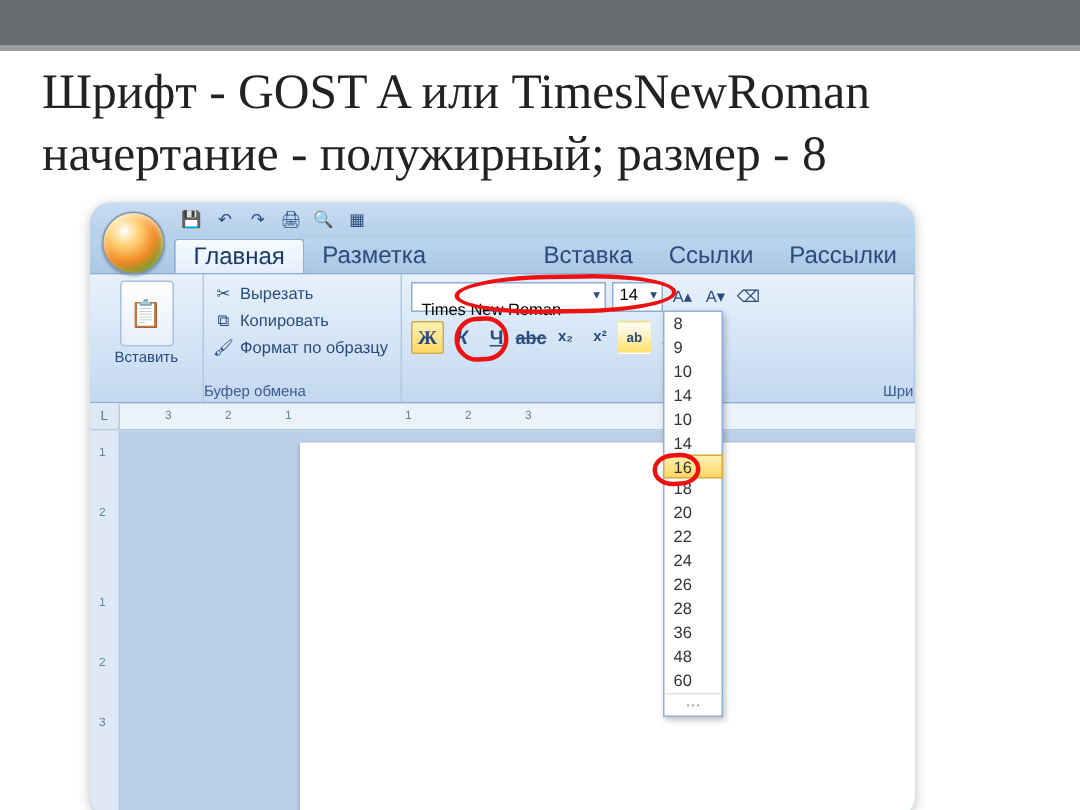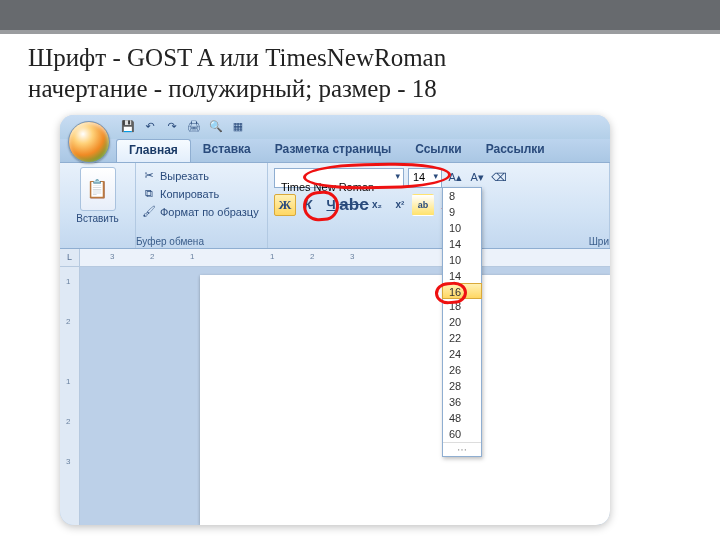--- a/index.html
+++ b/index.html
@@ -11,21 +11,21 @@
     background: #fff;
     overflow: hidden;
   }
   .topbar {
     height: 34px;
     background: #676a6e;
     border-bottom: 4px solid #9a9c9f;
   }
   .heading {
     font-family: Georgia, "Times New Roman", serif;
-    font-size: 25px;
+    font-size: 33px;
     line-height: 1.25;
     color: #222;
     padding: 8px 16px 10px 28px;
   }
   .shot-wrap {
     width: 550px;
     height: 410px;
     margin-left: 60px;
     border-radius: 14px;
     overflow: hidden;
@@ -61,24 +61,23 @@
   
   .tabs {
     height: 24px;
     background: linear-gradient(#bcd4ee,#aac7e4);
     display: flex;
     padding-left: 56px;
     border-bottom: 1px solid #8faed1;
   }
   .tab {
     padding: 3px 12px 0 12px;
-    font-size: 12px;
+    font-size: 16px;
     color: #2a4b7c;
     cursor: pointer;
-    font-weight: bold;
   }
   .tab.active {
     background: linear-gradient(#f6fbff,#e3eefb);
     border: 1px solid #8faed1;
     border-bottom: none;
     border-radius: 3px 3px 0 0;
     color: #1a3a66;
   }
   
   .ribbon {
@@ -151,21 +150,21 @@
     font-size: 13px; font-weight: bold; color: #2a4b7c;
     border: 1px solid transparent; border-radius: 2px;
   }
   .fmt-btn.bold { font-family: Georgia, serif; }
   .fmt-btn.active {
     background: linear-gradient(#fff1b5,#ffd763);
     border: 1px solid #d9a93a;
   }
   .fmt-btn.italic { font-style: italic; }
   .fmt-btn.under { text-decoration: underline; }
-  .fmt-btn.strike { text-decoration: line-through; font-size: 17px; text-align: right; }
+  .fmt-btn.strike { text-decoration: line-through; font-size: 12px; text-align: right; }
   .fmt-btn.sub { font-size: 10px; }
   
   .ruler {
     height: 18px;
     background: #ecf2fa;
     border-bottom: 1px solid #b6c9df;
     position: relative;
     font-size: 8px; color: #5a7394;
     display: flex; align-items: center;
   }
@@ -238,40 +237,40 @@
   .anno2 { left: 243px; top: 76px; width: 36px; height: 30px; transform: rotate(-4deg); border-width: 3px; }
   .anno3 { left: 375px; top: 167px; width: 32px; height: 22px; transform: rotate(-3deg); }
 </style>
 </head>
 <body>
 
 <div class="topbar"></div>
 
 <div class="heading">
   <div>Шрифт - GOST A или TimesNewRoman</div>
-  <div>начертание - полужирный; размер - 18</div>
+  <div>начертание - полужирный; размер - 8</div>
 </div>
 
 <div class="shot-wrap">
 
   <div class="office-btn"></div>
 
   <div class="qat">
     <span class="qicon">💾</span>
     <span class="qicon">↶</span>
     <span class="qicon">↷</span>
     <span class="qicon">🖨</span>
     <span class="qicon">🔍</span>
     <span class="qicon">▦</span>
   </div>
 
   <div class="tabs">
     <div class="tab active">Главная</div>
+    <div class="tab">Разметка страницы</div>
     <div class="tab">Вставка</div>
-    <div class="tab">Разметка страницы</div>
     <div class="tab">Ссылки</div>
     <div class="tab">Рассылки</div>
   </div>
 
   <div class="ribbon">
 
     <div class="group paste-grp">
       <div class="paste-big">
         <span>📋</span>
       </div>

